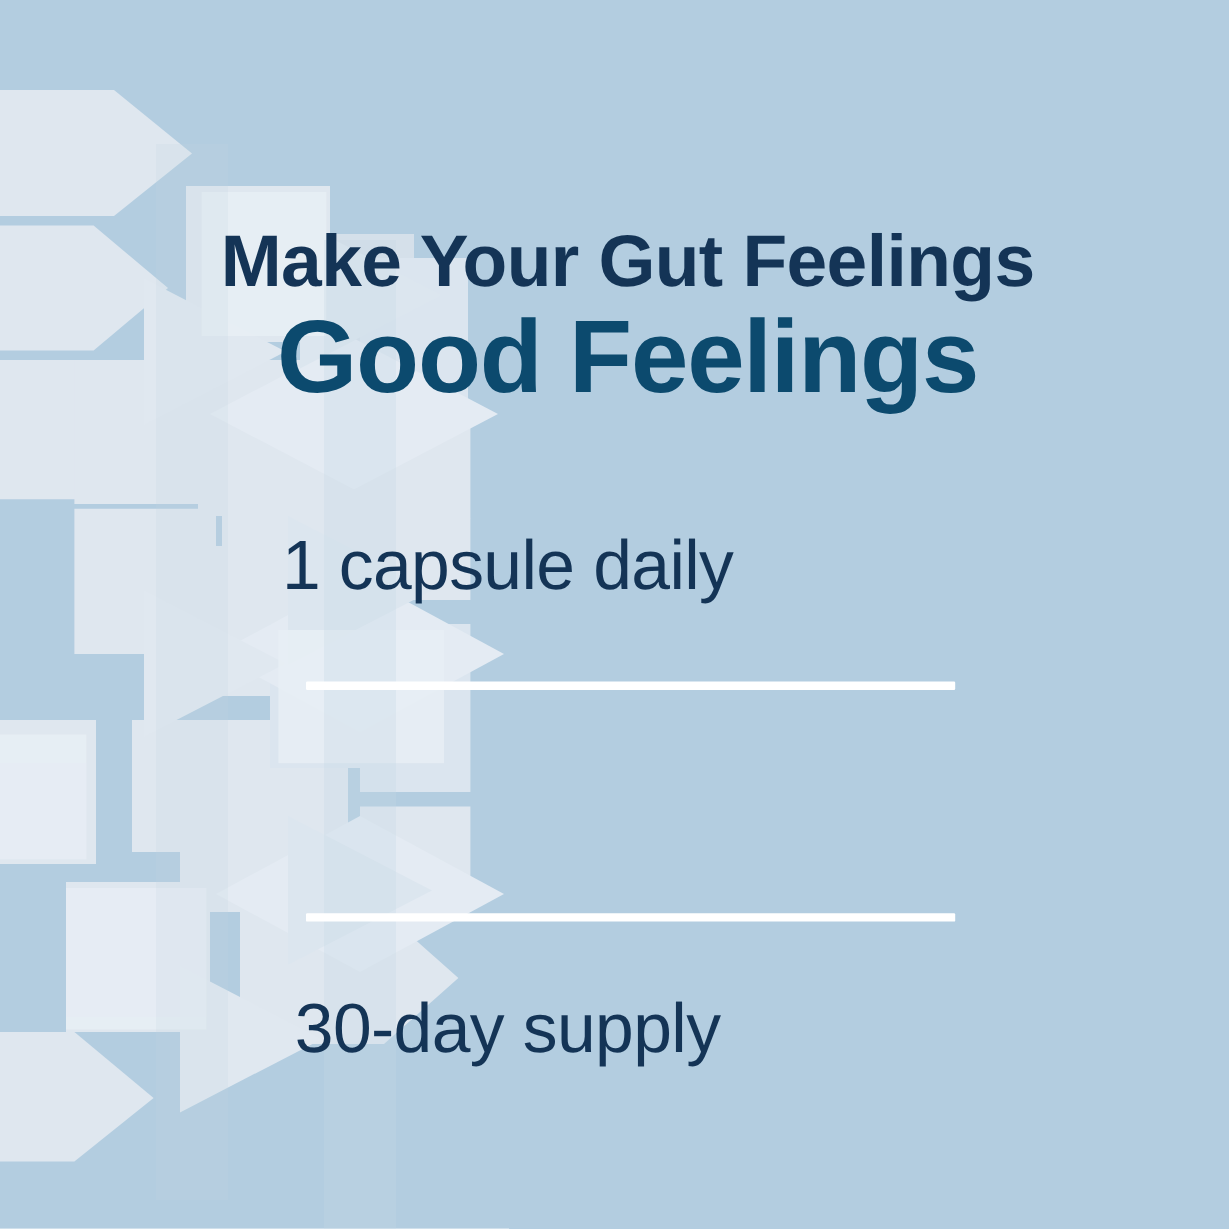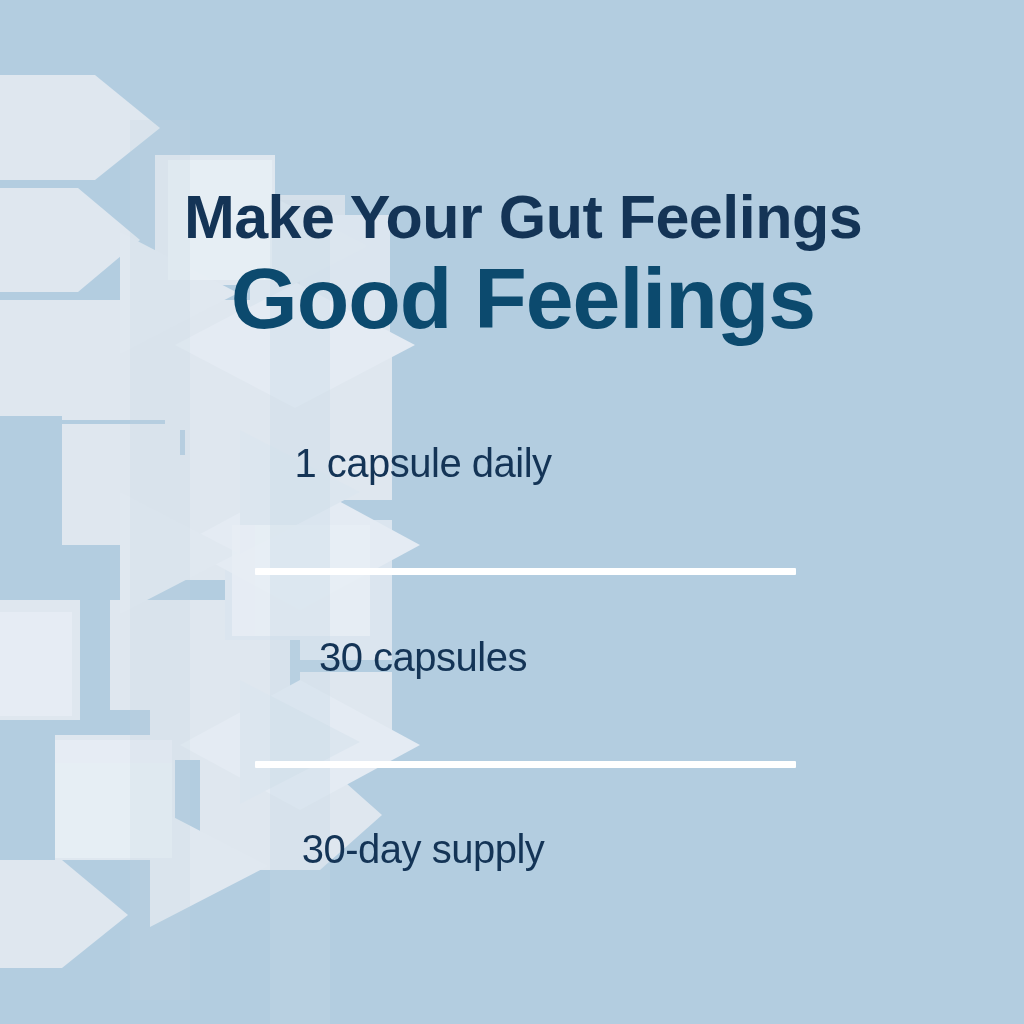--- a/index.html
+++ b/index.html
@@ -66,21 +66,21 @@
     margin-top: 6px;
     white-space: nowrap;
   }
 
   .fact {
     position: absolute;
     left: 0;
     width: 824px;
     text-align: center;
     color: #143456;
-    font-size: 40px;
+    font-size: 58px;
     font-weight: 400;
     letter-spacing: -0.5px;
     line-height: 1;
     white-space: nowrap;
   }
   .fact-1 { top: 443px; }
   .fact-2 { top: 637px; }
   .fact-3 { top: 829px; text-align: center; }
 
   .divider {
@@ -170,20 +170,19 @@
 
     <div class="headline-block">
       <span class="headline-line-1">Make Your Gut Feelings</span>
       <span class="headline-line-2">Good Feelings</span>
     </div>
 
     <div class="fact fact-1">1 capsule daily</div>
 
     <div class="divider divider-1"></div>
 
-    <div class="fact fact-2">30 capsules</div>
 
     <div class="divider divider-2"></div>
 
     <div class="fact fact-3">30-day supply</div>
 
   </div>
 </div>
 
 </body></html>

